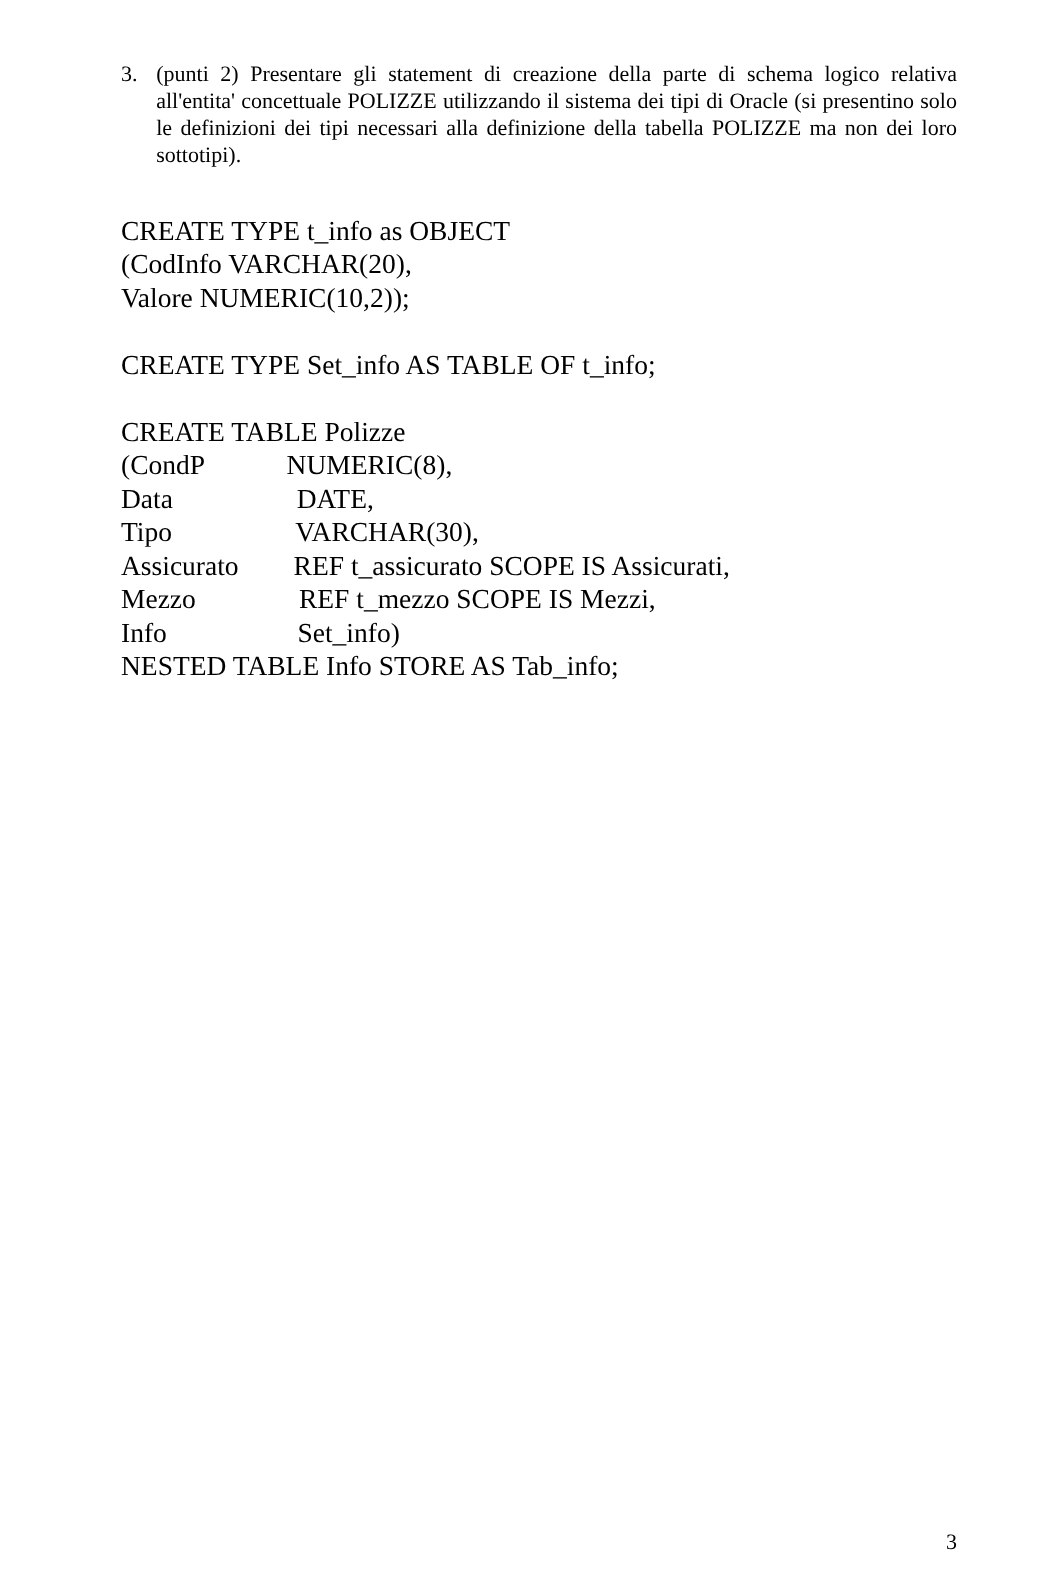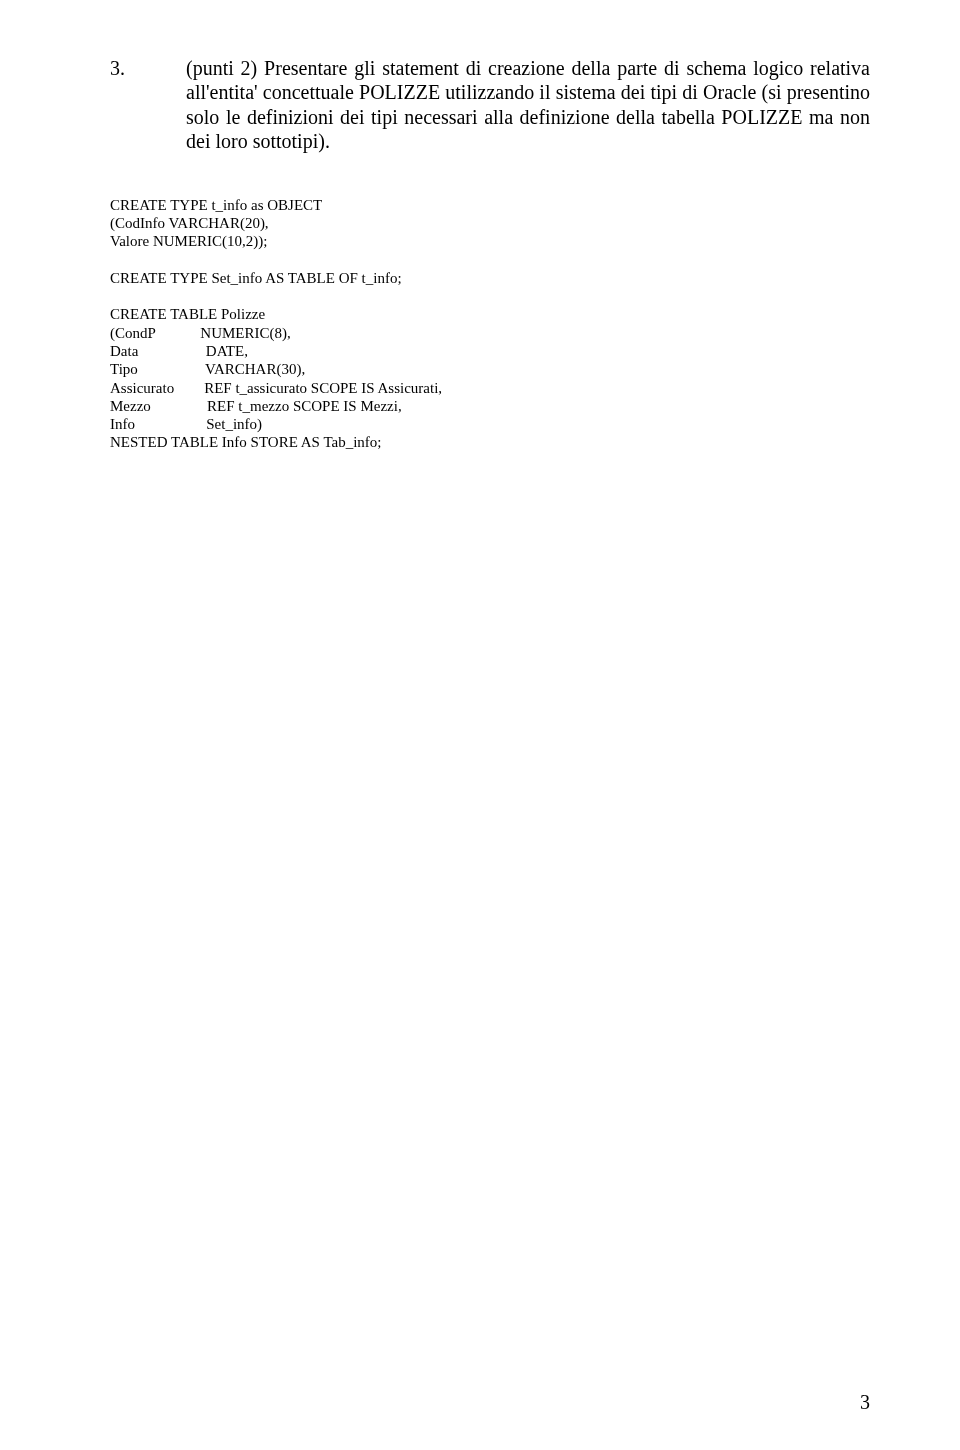--- a/index.html
+++ b/index.html
@@ -25,24 +25,23 @@
     font-size: 20px;
     line-height: 1.22;
     margin-bottom: 42px;
   }
   .qnum {
     width: 32px;
     flex-shrink: 0;
   }
   .qtext {
     flex: 1;
-    margin-left: 44px;
   }
   .answer-block {
-    font-size: 15px;
+    font-size: 25px;
     line-height: 1.22;
     white-space: pre;
   }
   .page-number {
     position: absolute;
     bottom: 36px;
     right: 90px;
     font-size: 20px;
   }
 </style>

